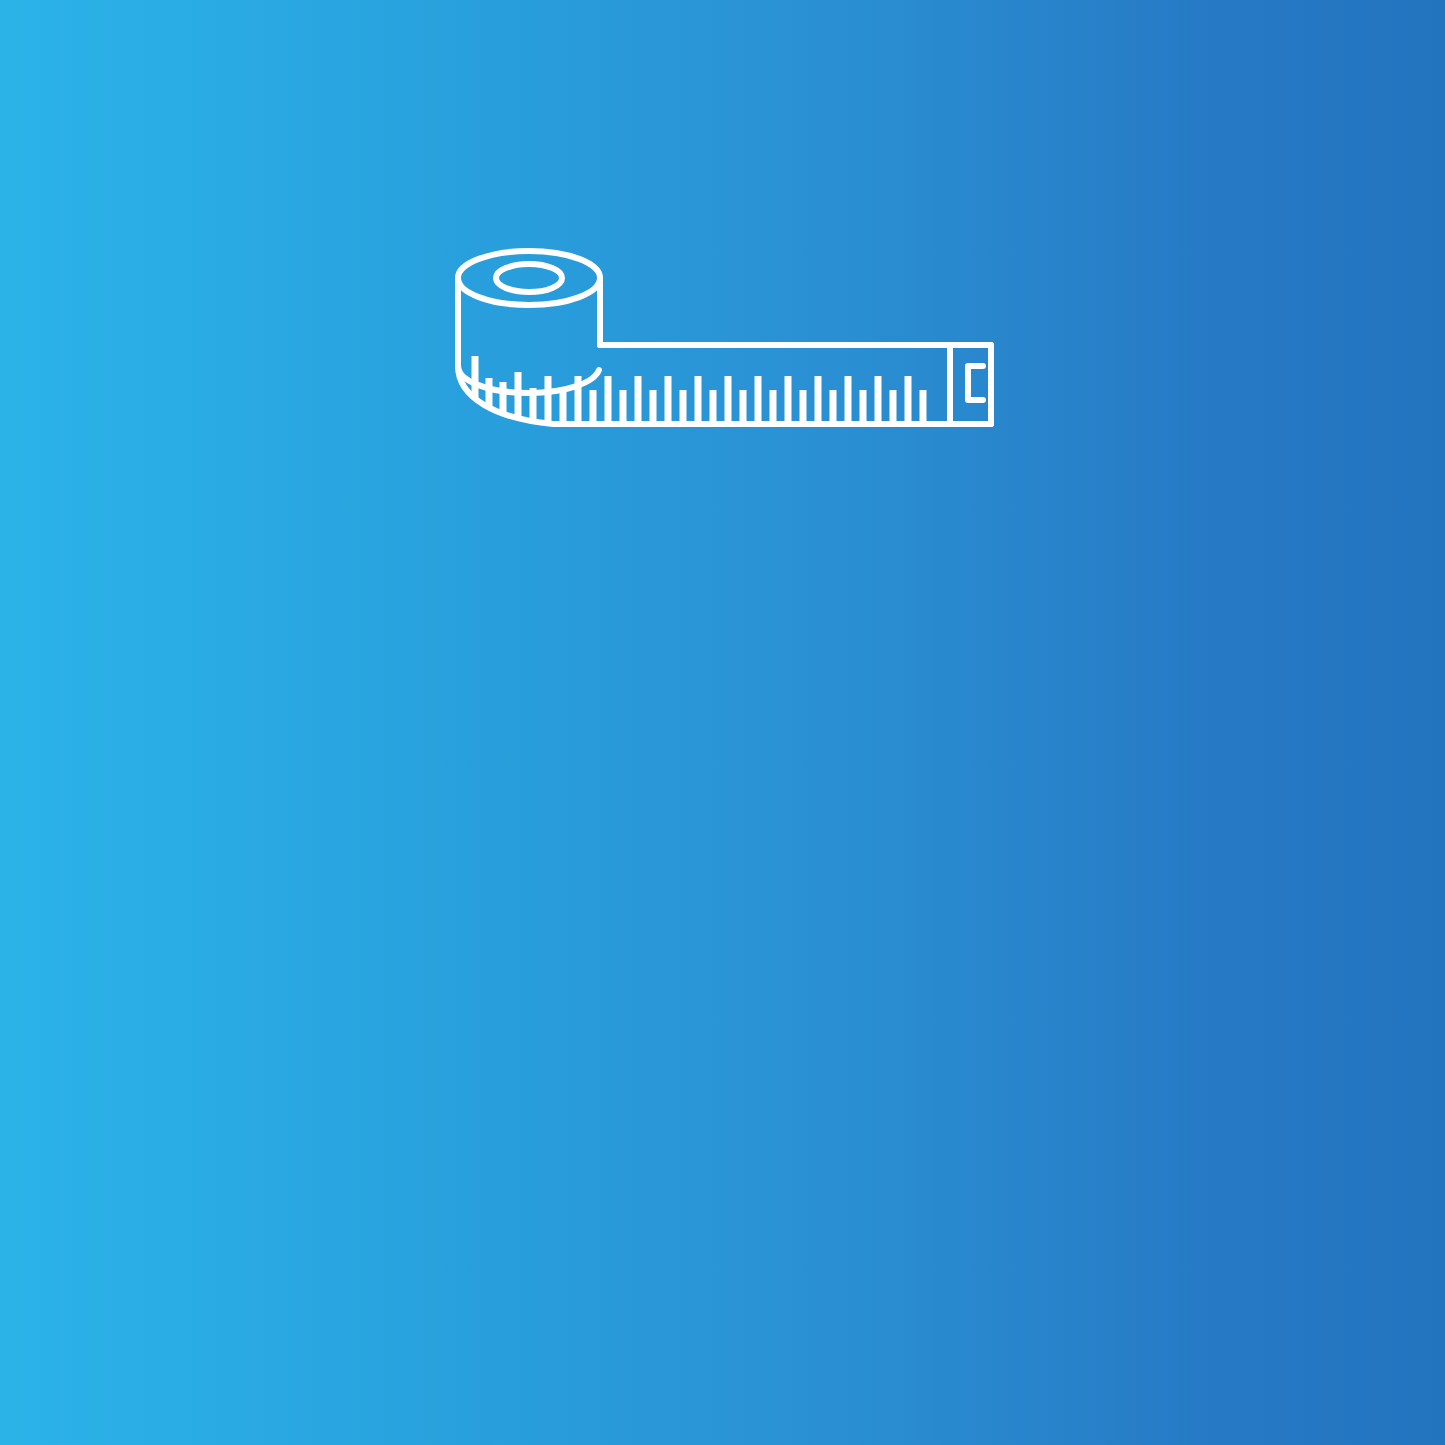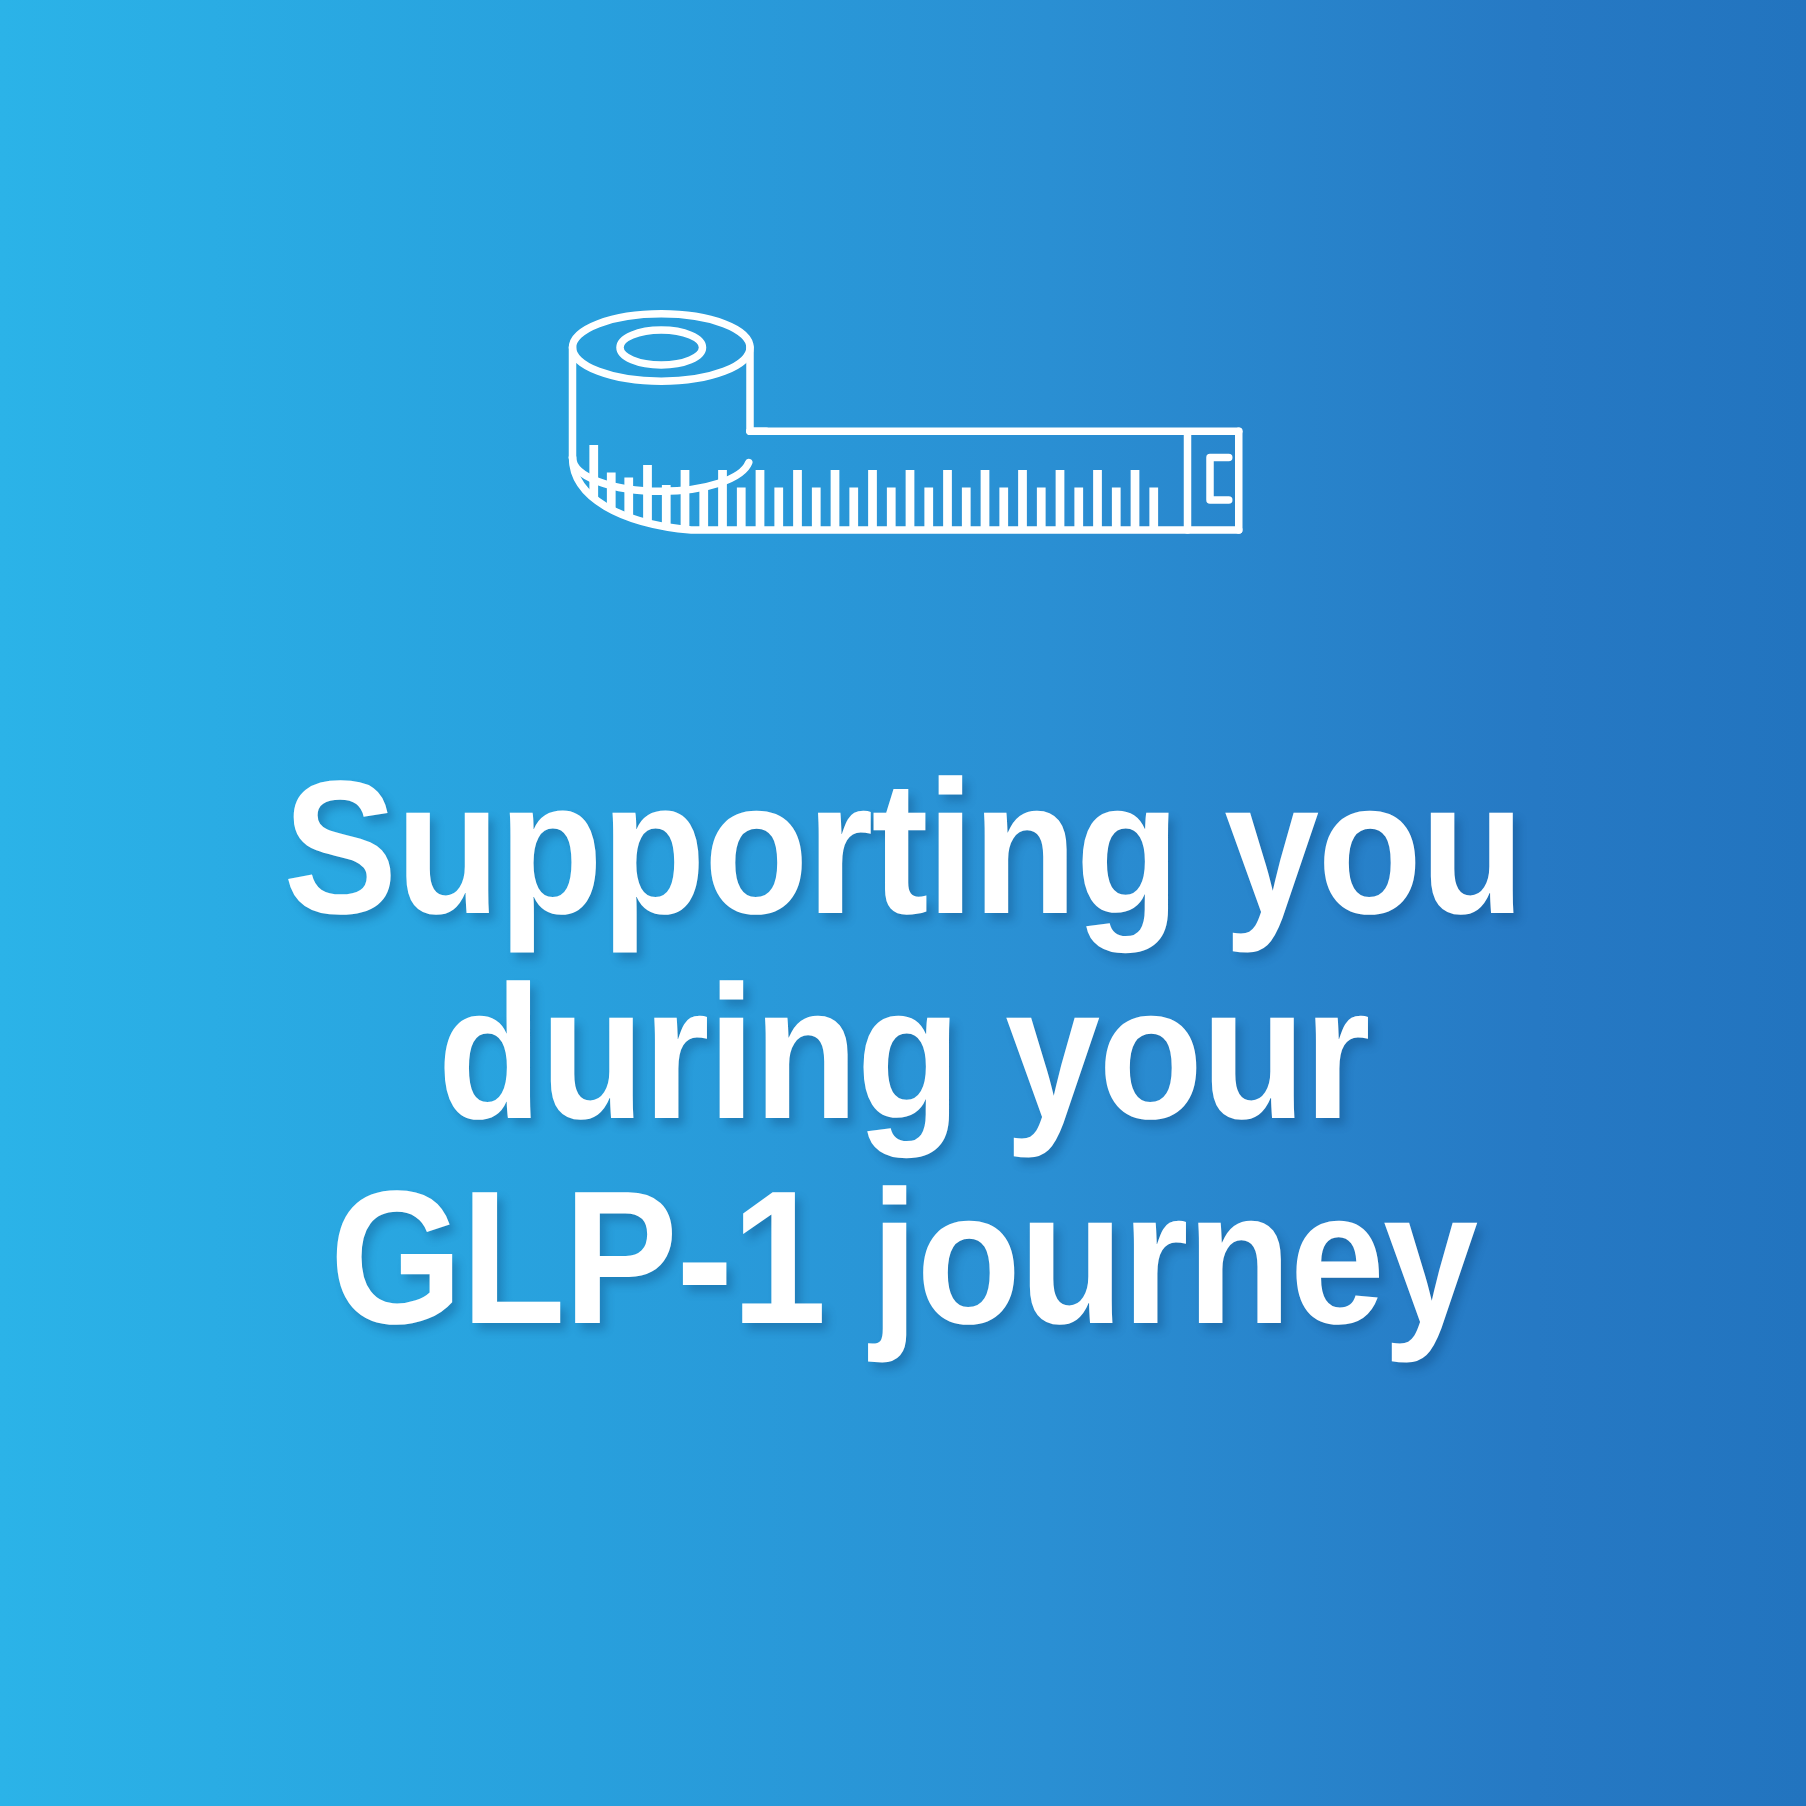--- a/index.html
+++ b/index.html
@@ -121,19 +121,14 @@
         <path d="M403 128 L403 176"></path>
         <path d="M418 142 L418 176"></path>
         <path d="M433 128 L433 176"></path>
         <path d="M448 142 L448 176"></path>
         <path d="M463 128 L463 176"></path>
         <path d="M478 142 L478 176"></path>
       </g>
     </svg>
   </div>
 
-  <div id="headline">
-    <span class="hl-line">Supporting you</span>
-    <span class="hl-line">during your</span>
-    <span class="hl-line">GLP-1 journey</span>
-  </div>
 
 </div>
 
 </body></html>

